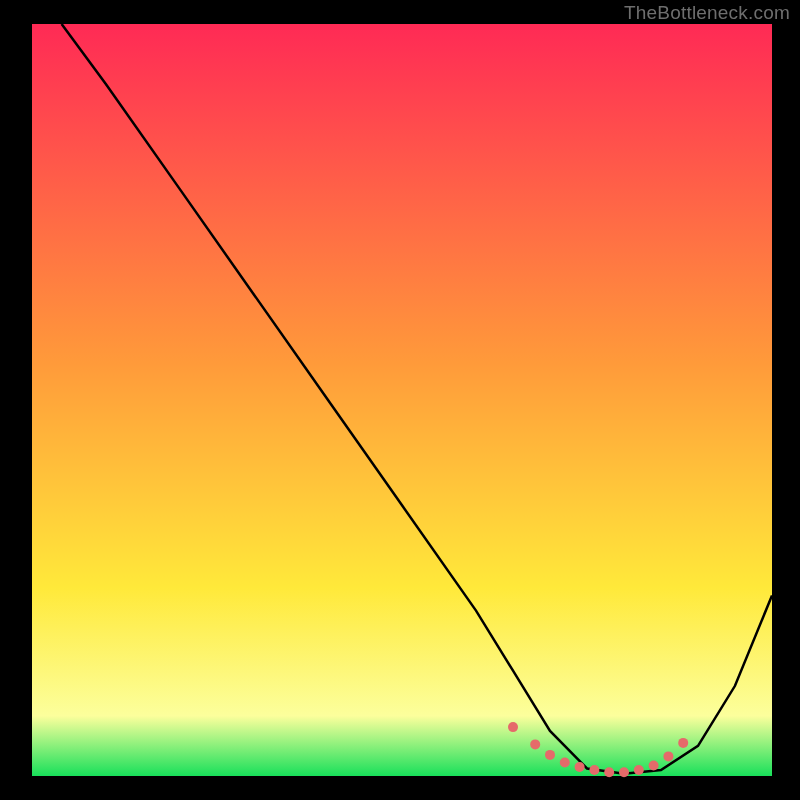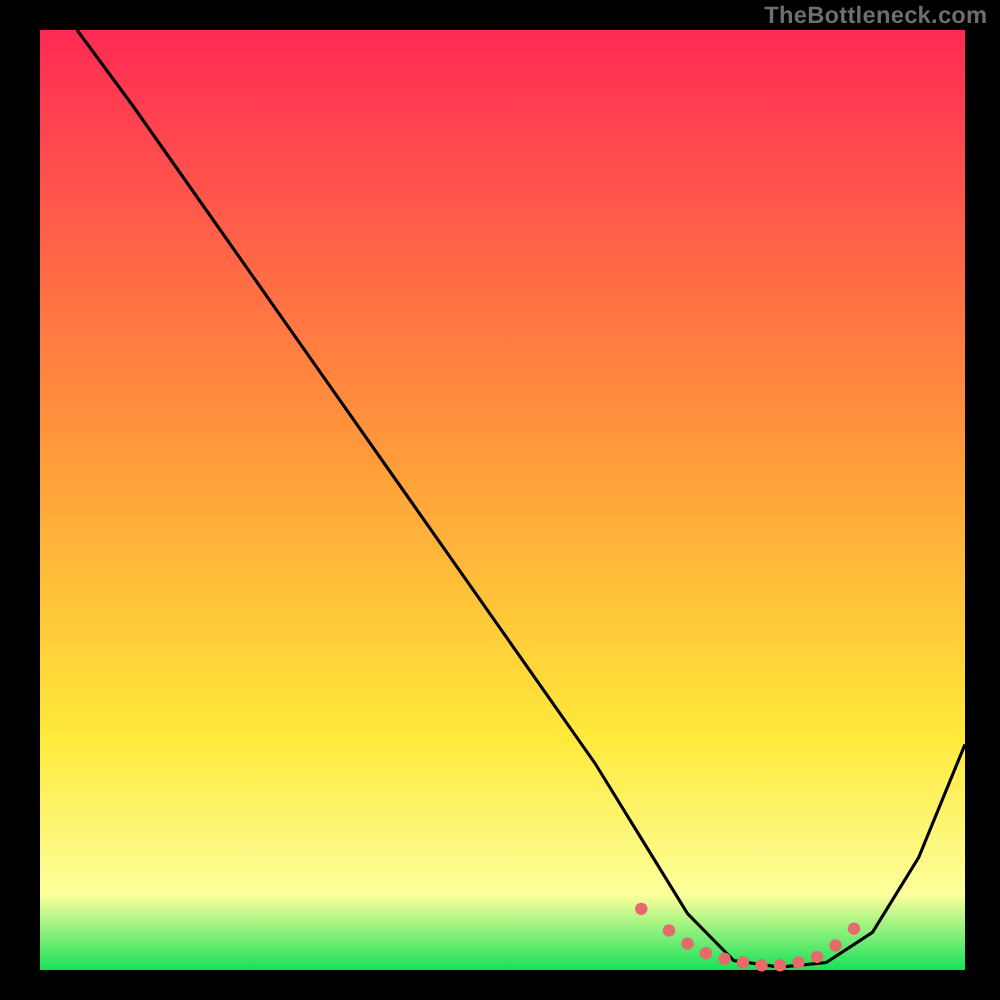--- a/index.html
+++ b/index.html
@@ -15,21 +15,21 @@
     position: relative;
     width: 800px;
     height: 800px;
   }
   .watermark {
     position: absolute;
     top: 2px;
     right: 10px;
     color: #6e6e6e;
     font-size: 19px;
-    font-weight: 700;
+    font-weight: 400;
     letter-spacing: 0.2px;
     z-index: 10;
     user-select: none;
   }
   svg.plot {
     position: absolute;
     left: 0;
     top: 0;
     width: 800px;
     height: 800px;

